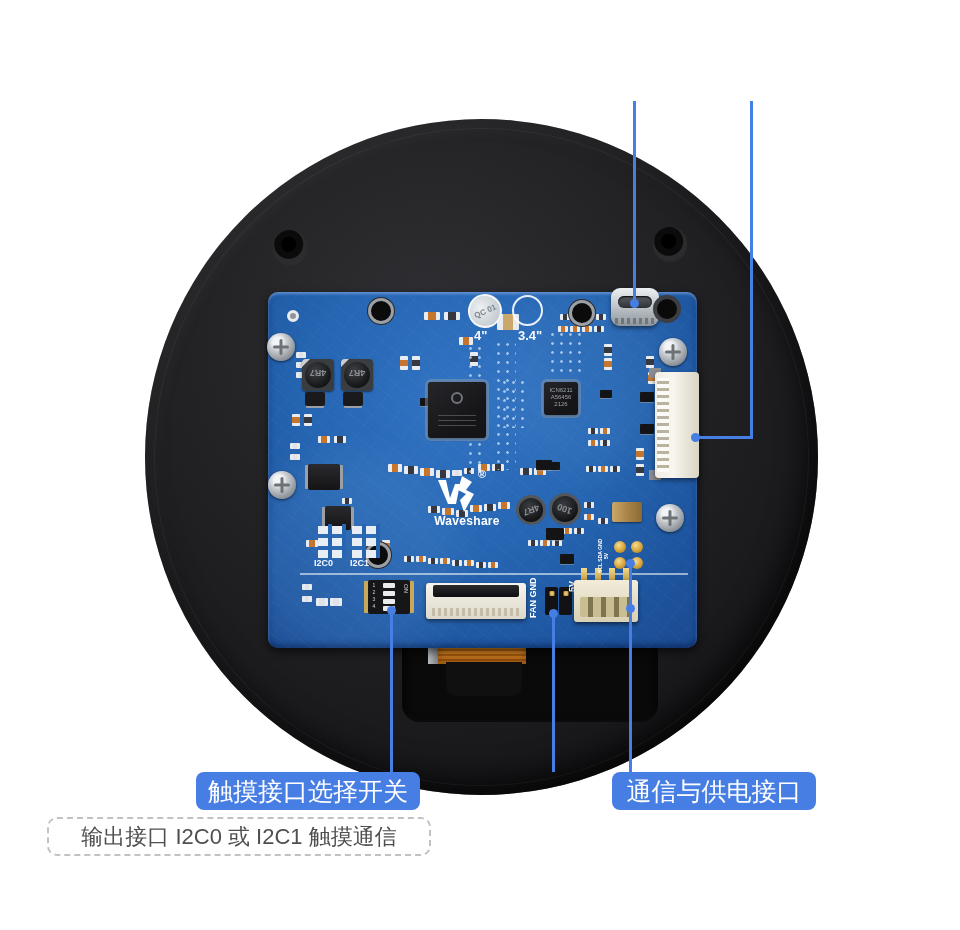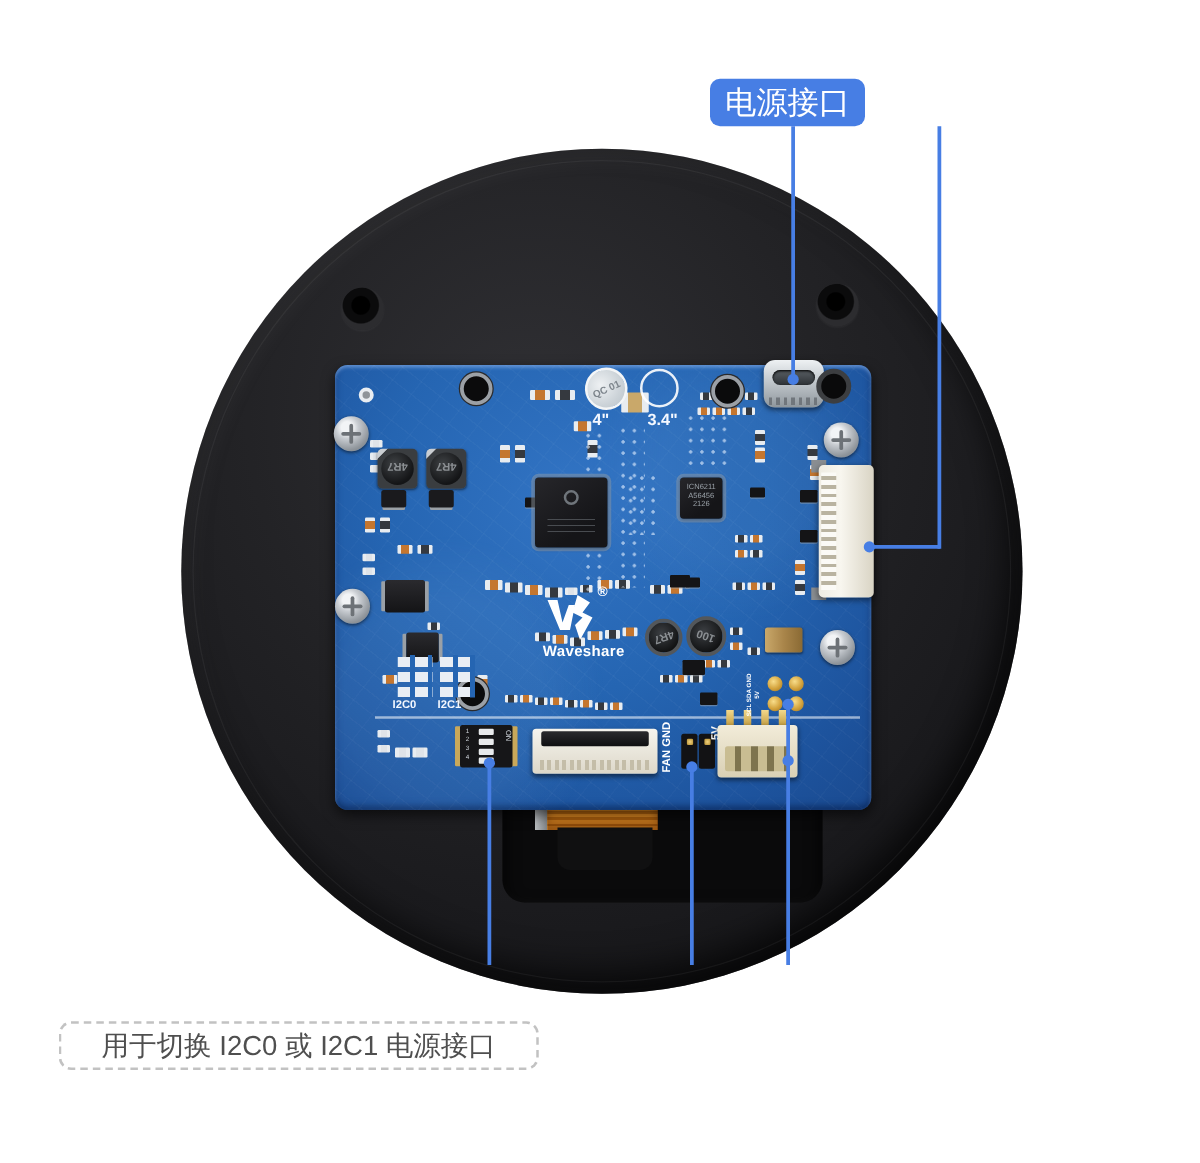--- a/index.html
+++ b/index.html
@@ -364,16 +364,17 @@
   <div class="clineh" style="left: 697px; top: 436px; width: 55px; background: rgb(71, 126, 228);"></div>
   <div class="cdot" style="left: 691px; top: 433px; background: rgb(71, 126, 228);"></div>
   <div class="cline" style="left: 390px; top: 610px; height: 162px; background: rgb(71, 126, 228);"></div>
   <div class="cdot" style="left: 387px; top: 606px; background: rgb(71, 126, 228);"></div>
   <div class="cline" style="left: 552px; top: 613px; height: 159px; background: rgb(71, 126, 228);"></div>
   <div class="cdot" style="left: 549px; top: 609px; background: rgb(71, 126, 228);"></div>
   <div class="cline" style="left: 629px; top: 563px; height: 209px; background: rgb(71, 126, 228);"></div>
   <div class="cdot" style="left: 626px; top: 559px; background: rgb(71, 126, 228);"></div>
   <div class="cdot" style="left: 626px; top: 604px; background: rgb(71, 126, 228);"></div>
 
-  <div class="pill" style="left: 568px; top: 63px; width: 124px; background: rgb(71, 126, 228);">电源接口</div>
-  <div class="note">用于切换 I2C0 或 I2C1 电源接口</div>
+  <div class="pill" style="left: 196px; top: 772px; width: 224px; background: rgb(71, 126, 228);">触摸接口选择开关</div>
+  <div class="pill" style="left: 612px; top: 772px; width: 204px; background: rgb(71, 126, 228);">通信与供电接口</div>
+  <div class="note">输出接口 I2C0 或 I2C1 触摸通信</div>
 
 </div>
 
 </body></html>

